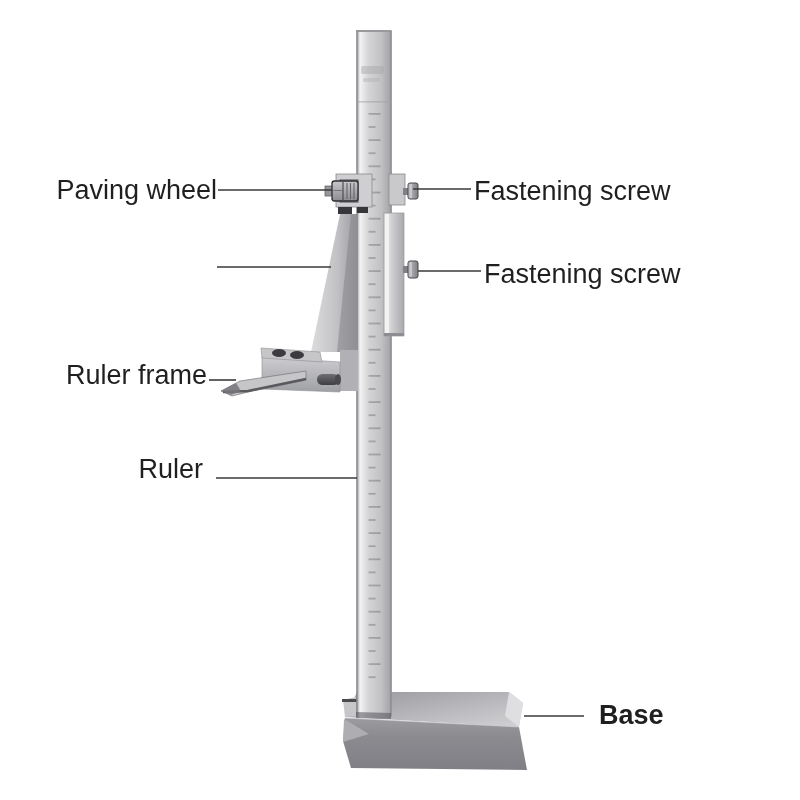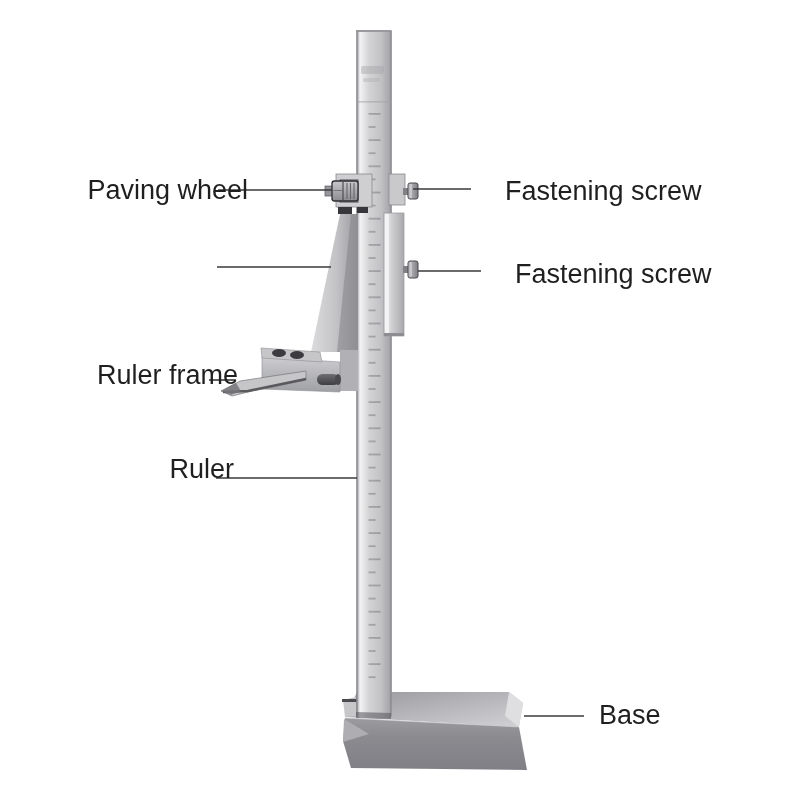--- a/index.html
+++ b/index.html
@@ -10,21 +10,20 @@
     overflow:hidden;
     font-family:"Liberation Sans", sans-serif;
   }
   #gauge-svg{position:absolute;left:0;top:0;}
   .label{
     position:absolute;
     font-size:27px;
     line-height:1.1;
     color:#1f1f1f;
     white-space:nowrap;
-    margin-left:31px;
   }
   .label.right{text-align:right;}
 </style>
 </head>
 <body>
 
 <div id="stage">
 
   <svg id="gauge-svg" width="800" height="800" viewBox="0 0 800 800">
     <defs>
@@ -226,14 +225,14 @@
 
   <div class="label" style="left:474px;top:177px;">Fastening screw</div>
 
 
   <div class="label" style="left:484px;top:260px;">Fastening screw</div>
 
   <div class="label right" style="left:56px;top:455px;width:147px;">Ruler</div>
 
   <div class="label right" style="left:56px;top:361px;width:151px;">Ruler frame</div>
 
-  <div class="label" style="left:568px;top:701px;">Base</div>
+  <div class="label" style="left:599px;top:701px;font-weight:bold;">Base</div>
 </div>
 
 </body></html>

